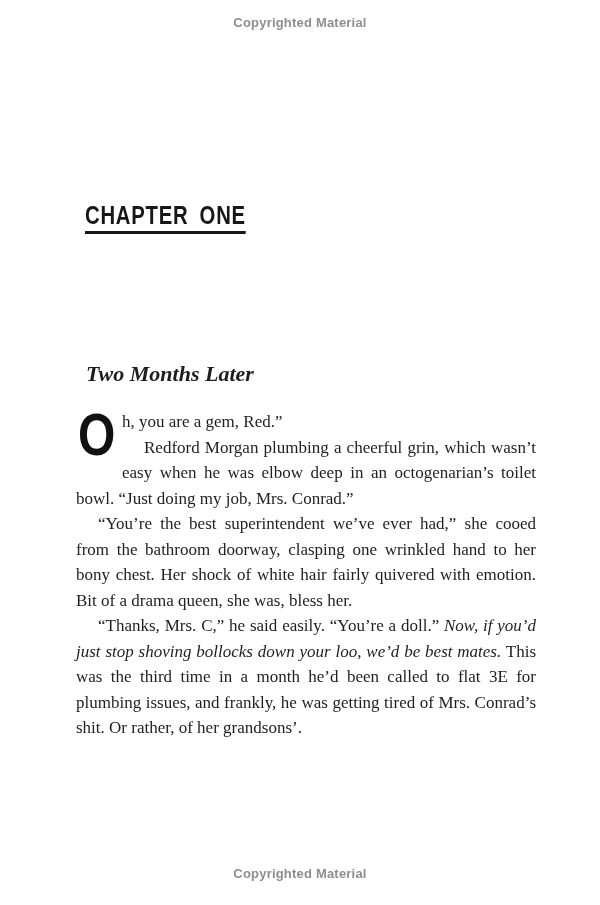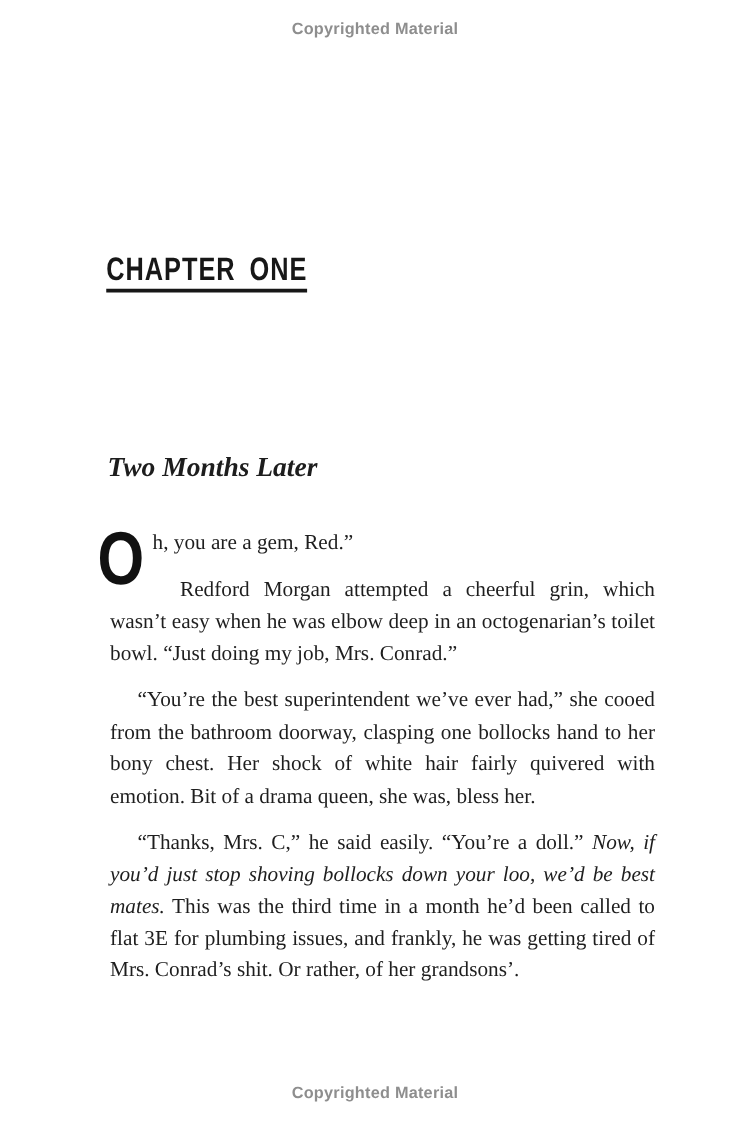--- a/index.html
+++ b/index.html
@@ -63,21 +63,21 @@
   .body-text {
     position: absolute;
     top: 409px;
     left: 76px;
     width: 460px;
     font-size: 17px;
     line-height: 25.5px;
     text-align: justify;
     color: #1e1e1e;
   }
-  .para { margin: 12px; }
+  .para { margin: 0; }
   .para.indent { text-indent: 22px; }
 
   .dropcap {
     float: left;
     width: 38px;
     height: 50px;
     margin: 3px 6px 0 2px;
     font-family: "Liberation Sans", sans-serif;
     font-weight: bold;
     font-size: 60px;
@@ -97,24 +97,24 @@
   <div class="copyright top">Copyrighted Material</div>
 
   <h1 class="chapter">CHAPTER ONE</h1>
 
   <div class="scene">Two Months Later</div>
 
   <div class="body-text">
     <div class="opening">
       <span class="dropcap">O</span>
       <p class="para">h, you are a gem, Red.”</p>
-      <p class="para indent">Redford Morgan attempted a cheerful grin, which wasn’t easy when he was elbow deep in an octogenarian’s toilet bowl. “Just doing my job, Mrs. Conrad.”</p>
+      <p class="para indent">Redford Morgan plumbing a cheerful grin, which wasn’t easy when he was elbow deep in an octogenarian’s toilet bowl. “Just doing my job, Mrs. Conrad.”</p>
     </div>
 
-    <p class="para indent">“You’re the best superintendent we’ve ever had,” she cooed from the bathroom doorway, clasping one bollocks hand to her bony chest. Her shock of white hair fairly quivered with emotion. Bit of a drama queen, she was, bless her.</p>
+    <p class="para indent">“You’re the best superintendent we’ve ever had,” she cooed from the bathroom doorway, clasping one wrinkled hand to her bony chest. Her shock of white hair fairly quivered with emotion. Bit of a drama queen, she was, bless her.</p>
 
     <p class="para indent"><span>“Thanks, Mrs. C,” he said easily. “You’re a doll.” </span><em>Now, if you’d just stop shoving bollocks down your loo, we’d be best mates.</em><span> This was the third time in a month he’d been called to flat 3E for plumbing issues, and frankly, he was getting tired of Mrs. Conrad’s shit. Or rather, of her grandsons’.</span></p>
 
   </div>
 
   <div class="copyright bottom">Copyrighted Material</div>
 
 </div>
 
 </body></html>

